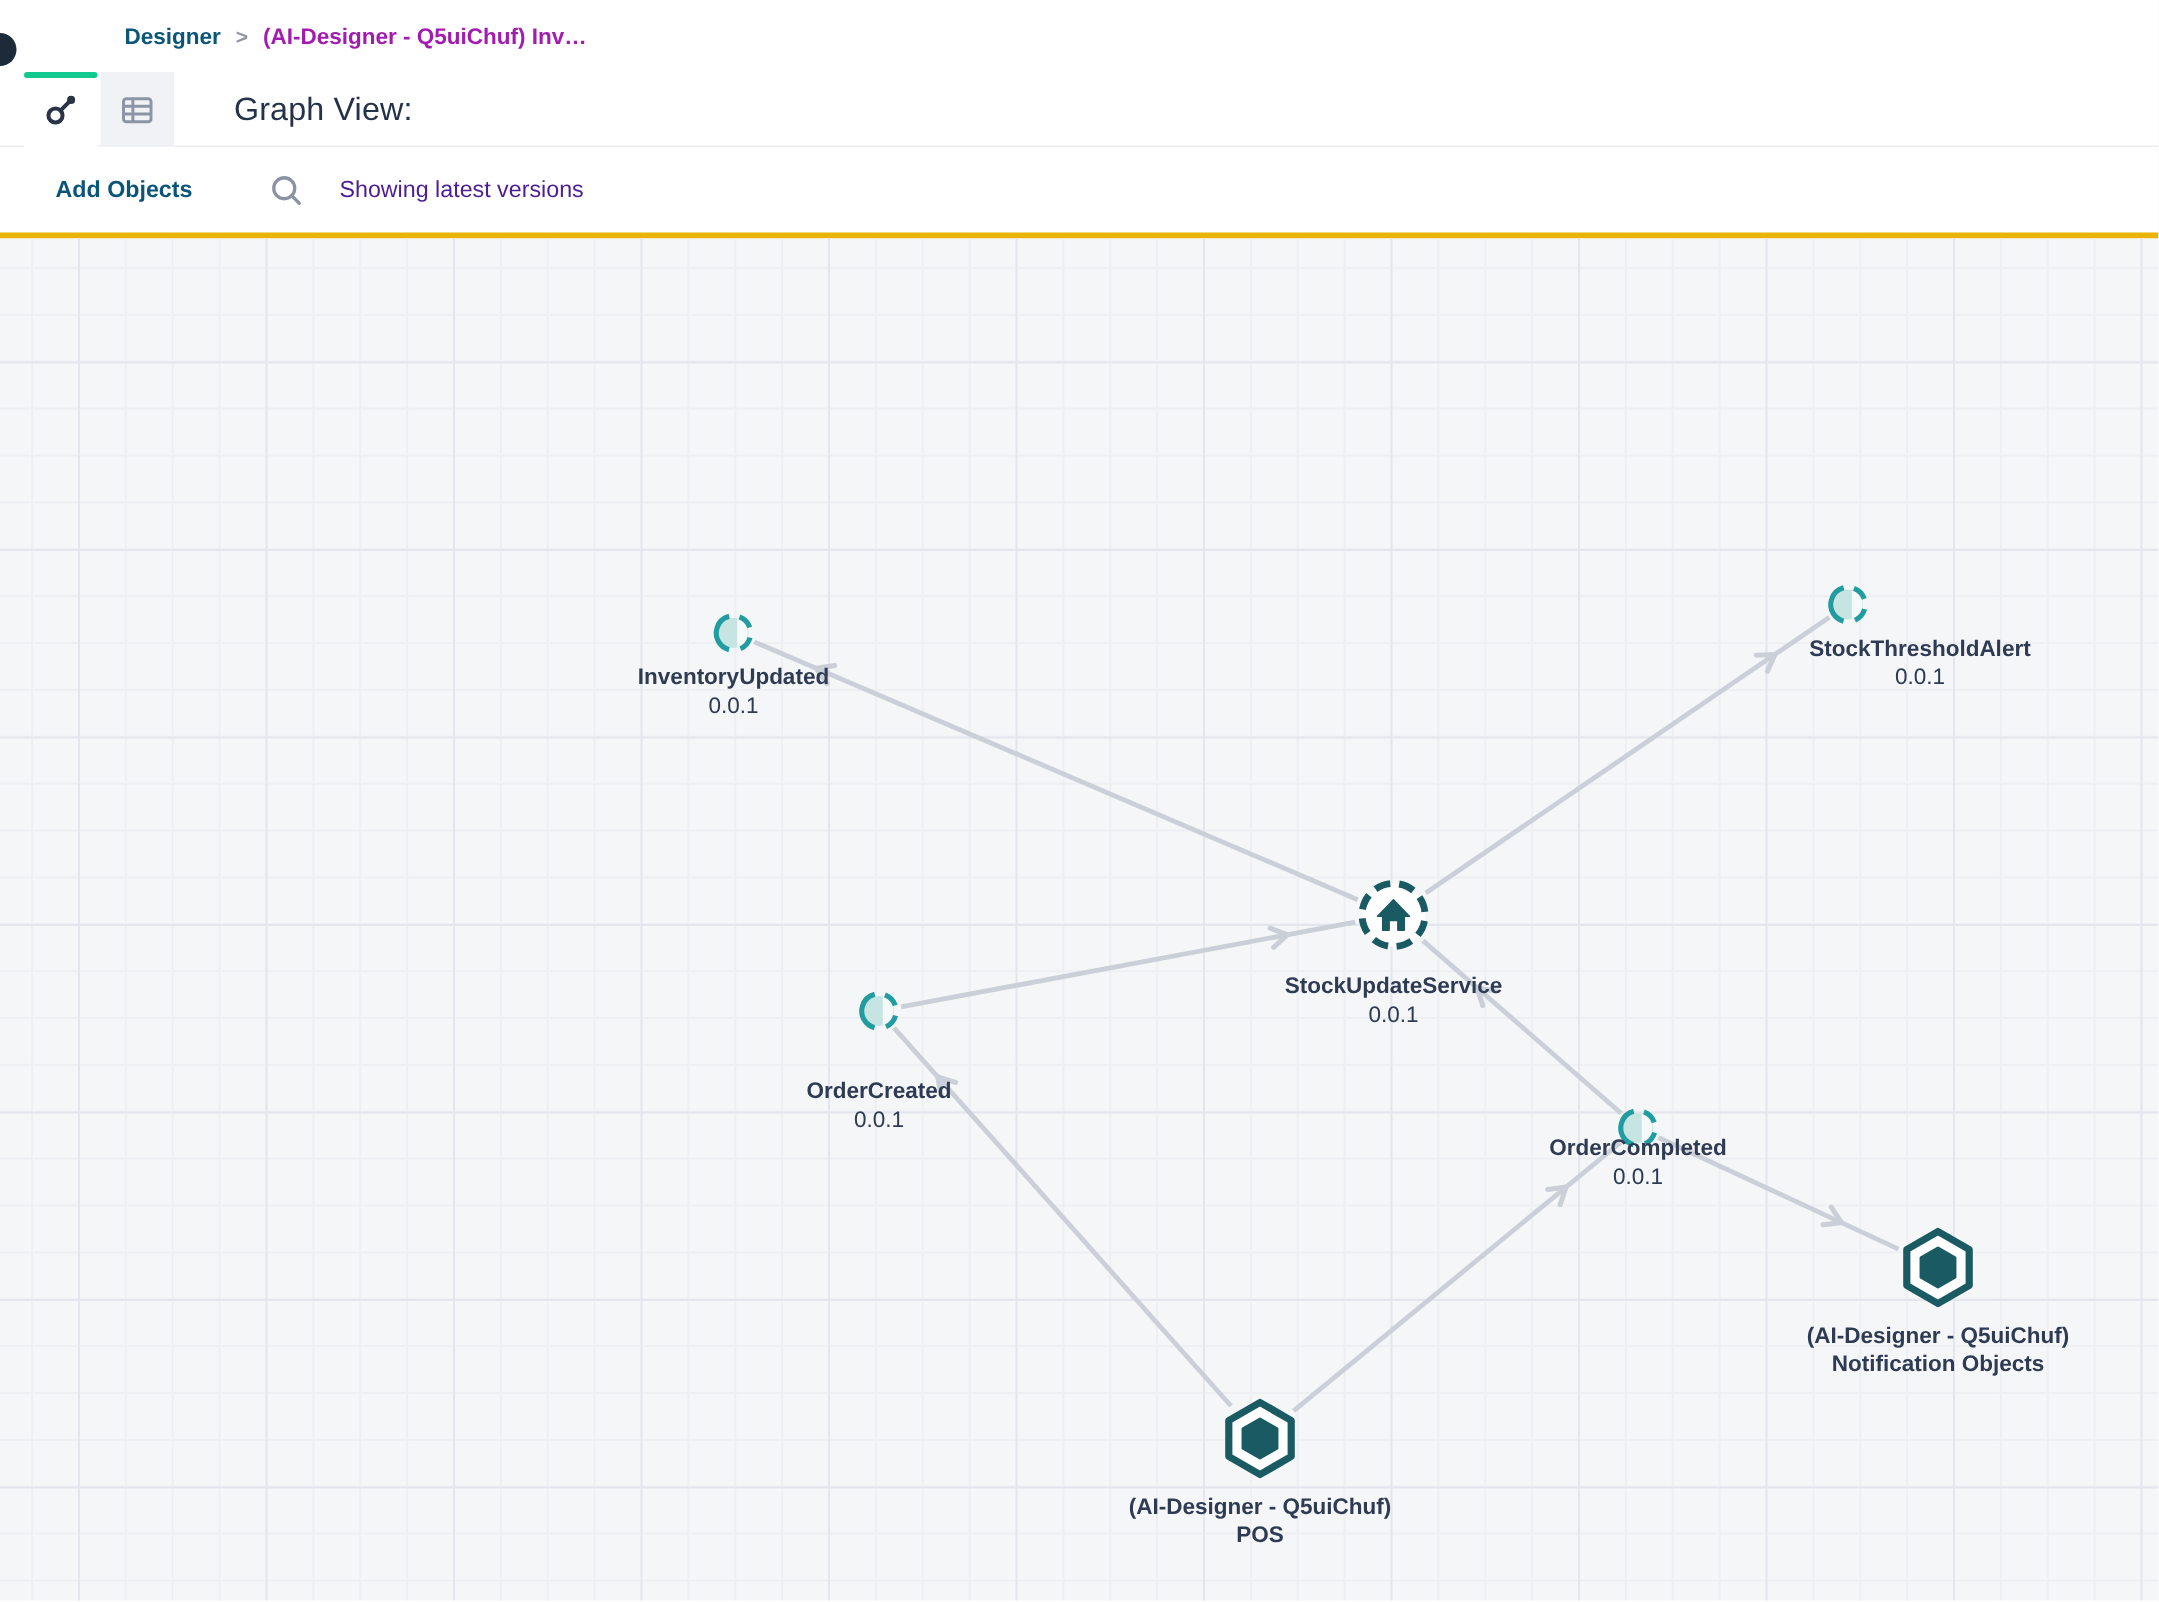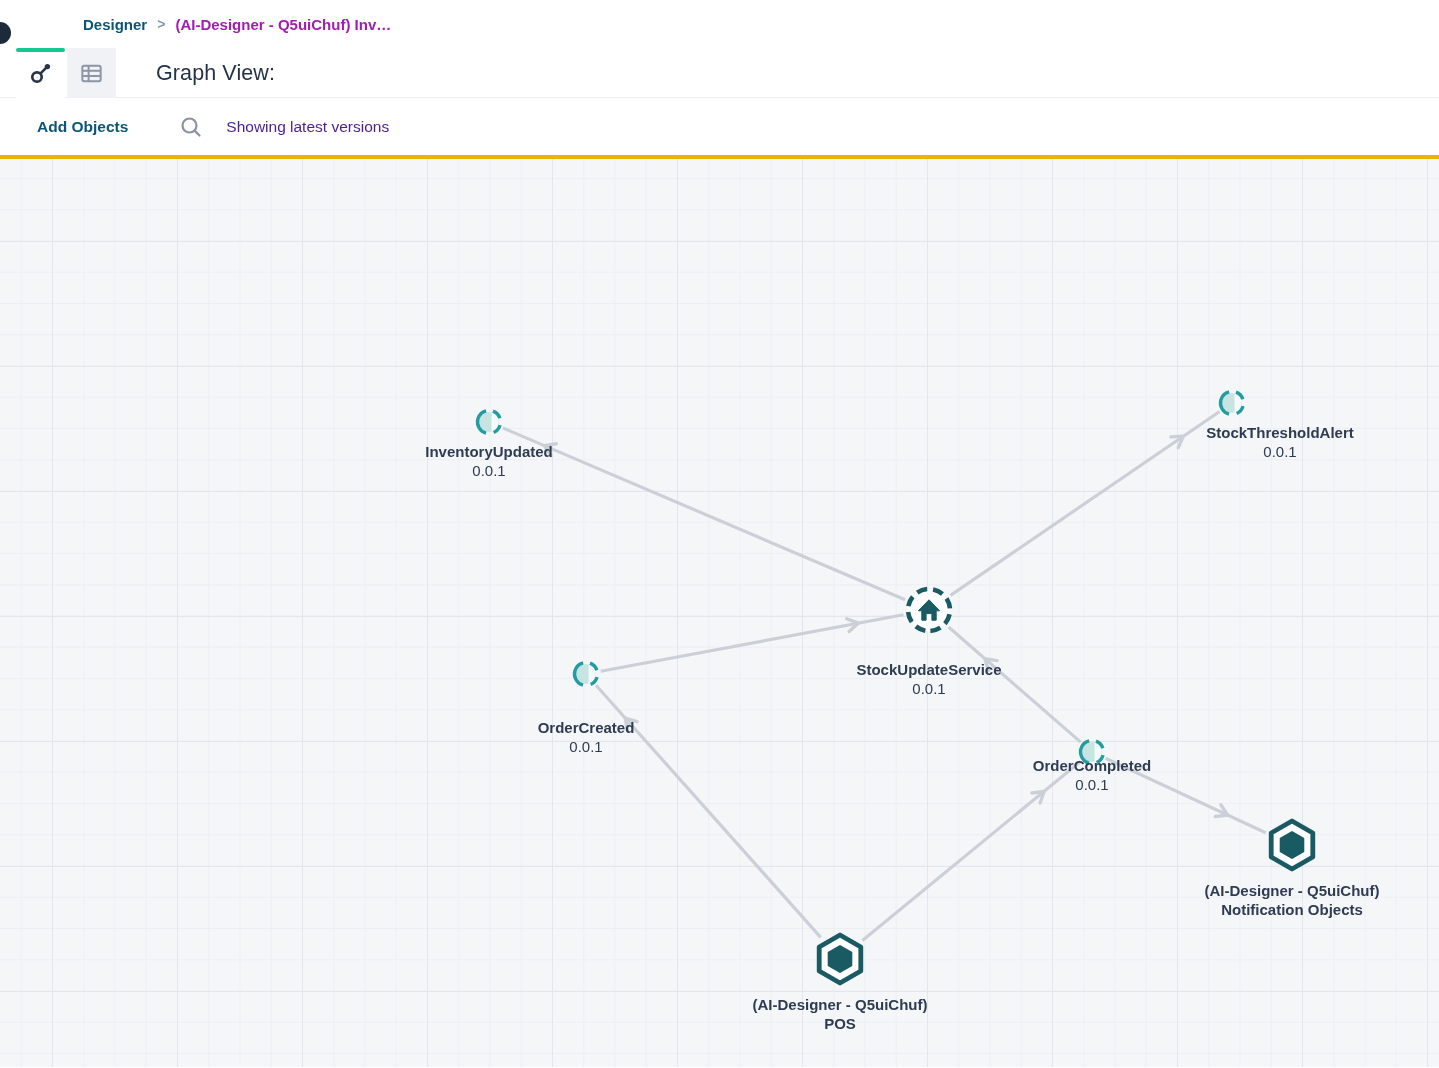--- a/index.html
+++ b/index.html
@@ -166,21 +166,21 @@
       </svg>
     <div id="labels">
         <div class="node-label" style="left: 489px; top: 284px;">
           <span>InventoryUpdated</span>
           <span class="ver">0.0.1</span>
         </div>
         <div class="node-label" style="left: 1256px; top: 265px; margin-left: 24px;">
           <span>StockThresholdAlert</span>
           <span class="ver">0.0.1</span>
         </div>
-        <div class="node-label" style="left: 929px; top: 502px;">
+        <div class="node-label" style="left: 929px; top: 490px;">
           <span>StockUpdateService</span>
           <span class="ver">0.0.1</span>
         </div>
         <div class="node-label" style="left: 586px; top: 536px; margin-top: 24px;">
           <span>OrderCreated</span>
           <span class="ver">0.0.1</span>
         </div>
         <div class="node-label" style="left: 1092px; top: 598px;">
           <span>OrderCompleted</span>
           <span class="ver">0.0.1</span>

